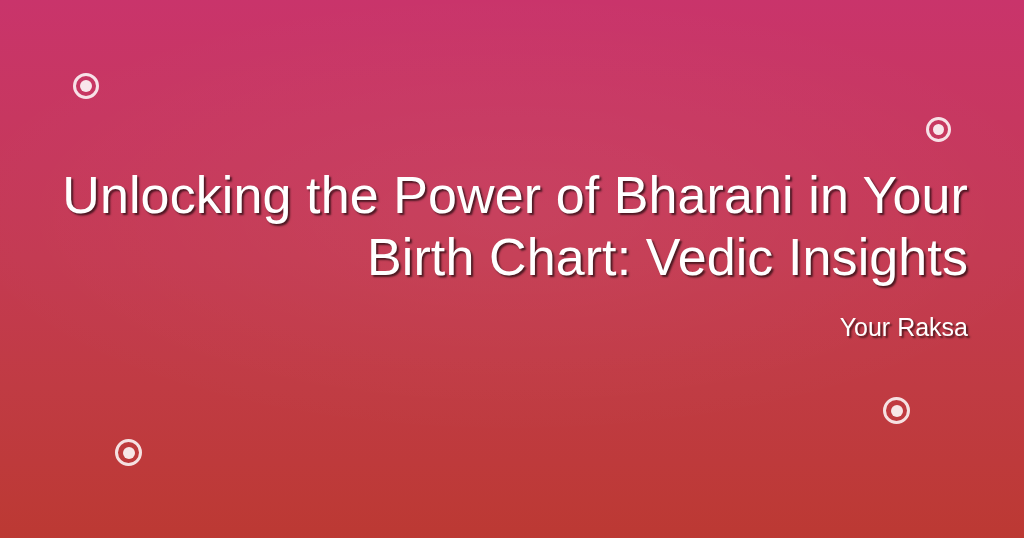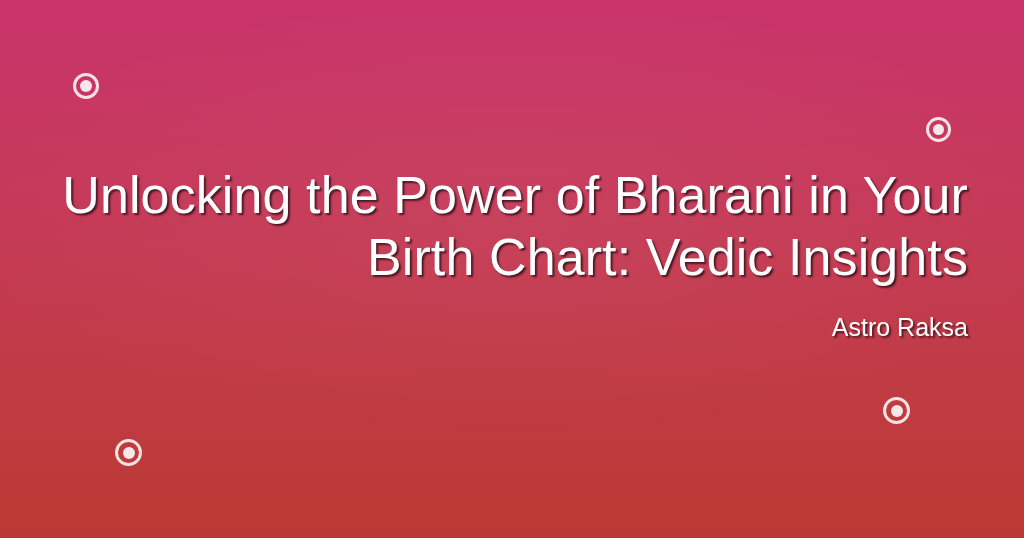--- a/index.html
+++ b/index.html
@@ -111,16 +111,16 @@
   <div class="deco-circle deco-3">
     <span class="dot"></span>
   </div>
 
   <div class="deco-circle deco-4">
     <span class="dot"></span>
   </div>
 
   <div class="content">
     <h1 class="title">Unlocking the Power of Bharani in Your Birth Chart: Vedic Insights</h1>
-    <p class="subtitle">Astro Raksa</p>
+    <p class="subtitle">Your Raksa</p>
   </div>
 
 </div>
 
 </body></html>

